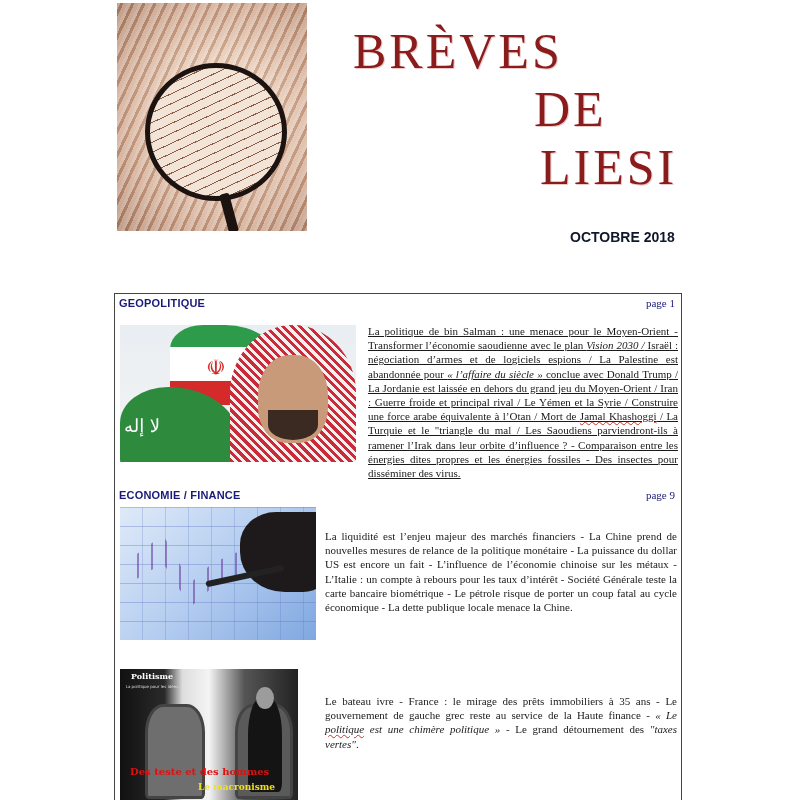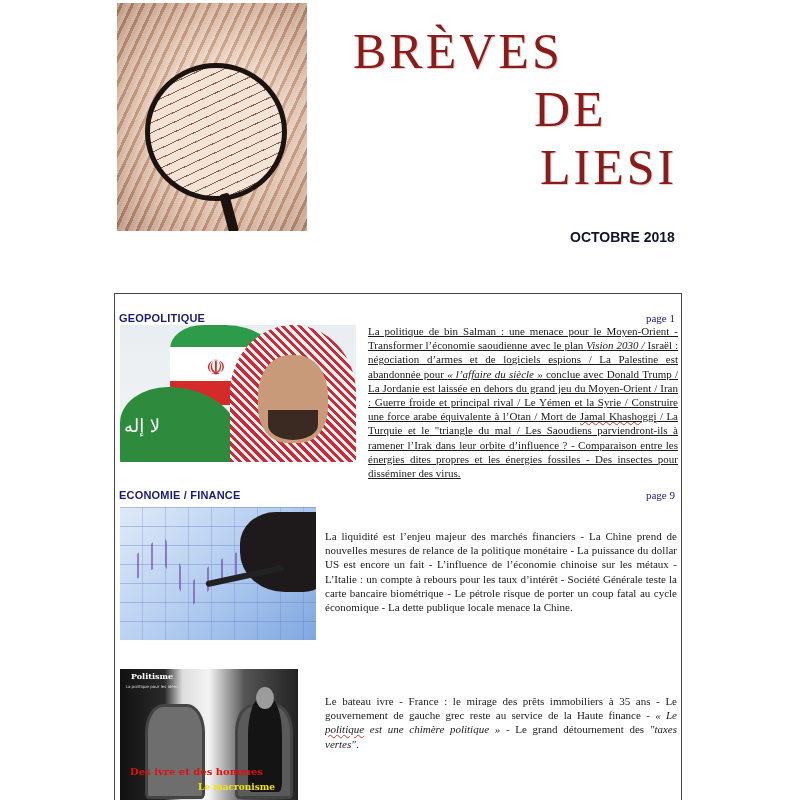--- a/index.html
+++ b/index.html
@@ -75,21 +75,21 @@
   <div class="handle"></div>
 </div>
 
 <div class="title-line t1">BRÈVES</div>
 <div class="title-line t2">DE</div>
 <div class="title-line t3">LIESI</div>
 <div class="issue-date">OCTOBRE 2018</div>
 
 <div class="toc">
 
-  <div class="sec-header" style="top:18px;">
+  <div class="sec-header" style="top:3px;">
     <span class="sec-title">GEOPOLITIQUE</span>
     <span class="sec-page">page 1</span>
   </div>
   <div class="img-geo">
     <div class="iran"></div>
     <div class="emblem">☫</div>
     <div class="land-sa"></div>
     <div class="script">ﻻ ﺇﻟﻪ</div>
     <div class="keffiyeh"></div>
     <div class="face"></div>
@@ -111,19 +111,19 @@
   </div>
   <div class="sec-text" style="left:210px; top:235px; width:352px;">La liquidité est l’enjeu majeur des marchés financiers - La Chine prend de nouvelles mesures de relance de la politique monétaire - La puissance du dollar US est encore un fait - L’influence de l’économie chinoise sur les métaux - L’Italie : un compte à rebours pour les taux d’intérêt - Société Générale teste la carte bancaire biométrique - Le pétrole risque de porter un coup fatal au cycle économique - La dette publique locale menace la Chine.</div>
 
   <div class="img-eur">
     <div class="mast">Politisme</div>
     <div class="sub">La politique pour les idées</div>
     <div class="chair1"></div>
     <div class="chair2"></div>
     <div class="man"></div>
     <div class="head"></div>
-    <div class="red">Des ivre et des hommes</div>
+    <div class="red">Des teste et des hommes</div>
     <div class="yellow">Le macronisme</div>
   </div>
   <div class="sec-text" style="left:210px; top:400px; width:352px;">
     <span>Le bateau ivre - France : le mirage des prêts immobiliers à 35 ans - Le gouvernement de gauche grec reste au service de la Haute finance - </span><em>« Le </em><em class="spell">politique</em><em> est une chimère politique »</em><span> - Le grand détournement des </span><em>"taxes vertes"</em><span>.</span>
   </div>
 </div>
 
 </body></html>

